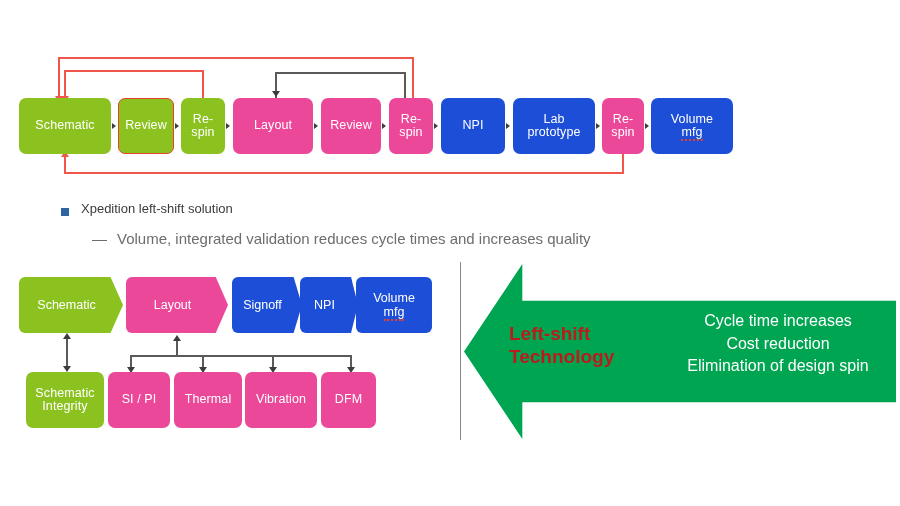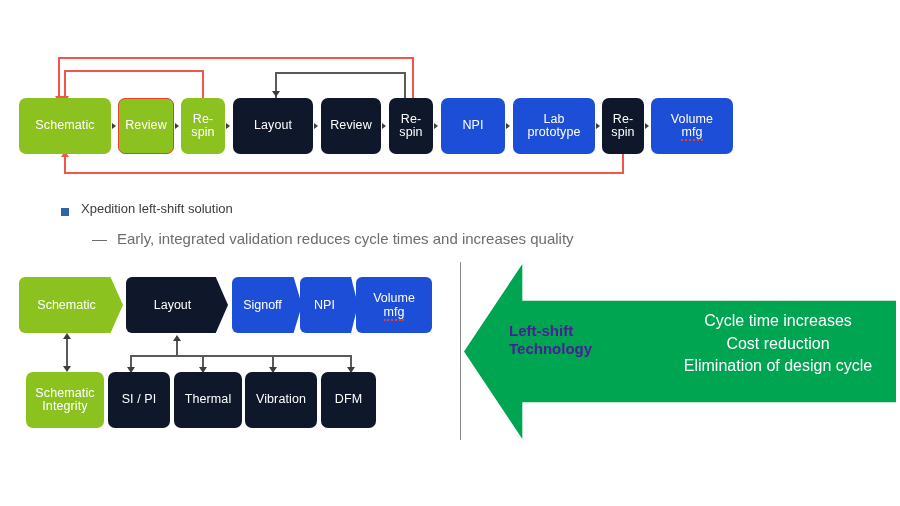--- a/index.html
+++ b/index.html
@@ -10,21 +10,21 @@
   #stage{position:absolute;left:4px;top:0;width:766px;height:506px;}
 
   
   .box{
     position:absolute;border-radius:7px;display:flex;align-items:center;
     justify-content:center;text-align:center;color:#ffffff;
     font-size:12.5px;line-height:1.08;letter-spacing:.1px;
     box-sizing:border-box;padding:2px 3px;
   }
   .c-green{background:#8CC220;}
-  .c-blue{background:#0f172a;}
+  .c-blue{background:#ec4899;}
   .c-orange{background:#1d4ed8;}
   .hl{border:1.6px solid #E8412A;}
 
   
   .tri{
     position:absolute;width:0;height:0;
     border-top:3.2px solid transparent;border-bottom:3.2px solid transparent;
     border-left:4.6px solid #3d3d3d;
   }
 
@@ -60,21 +60,21 @@
     border-radius:6px;padding-right:9px;
   }
   .misspell{border-bottom:2px dotted #E8412A;padding-bottom:0px;}
 
   
   .garrow{
     position:absolute;background:#00A552;
     clip-path:polygon(0 50%,13.5% 0,13.5% 21%,100% 21%,100% 79%,13.5% 79%,13.5% 100%);
   }
   .ga-title{
-    position:absolute;color:#4c1d95;font-weight:bold;font-size:15px;
+    position:absolute;color:#b91c1c;font-weight:bold;font-size:19px;
     line-height:1.22;text-align:left;
   }
   .ga-list{
     position:absolute;color:#ffffff;font-size:16px;line-height:1.42;
     text-align:center;
   }
   .divider{position:absolute;background:#8a8a8a;}
 </style>
 </head>
 <body>
@@ -143,21 +143,21 @@
       <span>Volume<br><span class="misspell">mfg</span></span>
     </div>
   </div>
 
   <div class="bullet-row" style="left:57px;top:201px;">
     <div class="sq"></div>
     <div class="b1">Xpedition left-shift solution</div>
   </div>
   <div class="bullet-row" style="left:88px;top:230px;">
     <div class="dash">—</div>
-    <div class="b2">Early, integrated validation reduces cycle times and increases quality</div>
+    <div class="b2">Volume, integrated validation reduces cycle times and increases quality</div>
   </div>
 
   <div>
 
     <div class="chev c-green" style="left:15px; top:277px;width:104px;height:56px;">
         <span>Schematic</span>
       </div>
     <div class="chev c-blue" style="left:122px;top:277px;width:102px;height:56px;">
         <span>Layout</span>
       </div>
@@ -208,17 +208,17 @@
 
   <div>
     <div class="garrow" style="left:460px;top:264px;width:432px;height:175px;"></div>
     <div class="ga-title" style="left:505px;top:322px;width:150px;">
       <span>Left-shift</span><br>
       <span>Technology</span>
     </div>
     <div class="ga-list" style="left:655px;top:310px;width:238px;">
       <div>Cycle time increases</div>
       <div>Cost reduction</div>
-      <div>Elimination of design cycle</div>
+      <div>Elimination of design spin</div>
     </div>
   </div>
 
 </div>
 
 </body></html>

